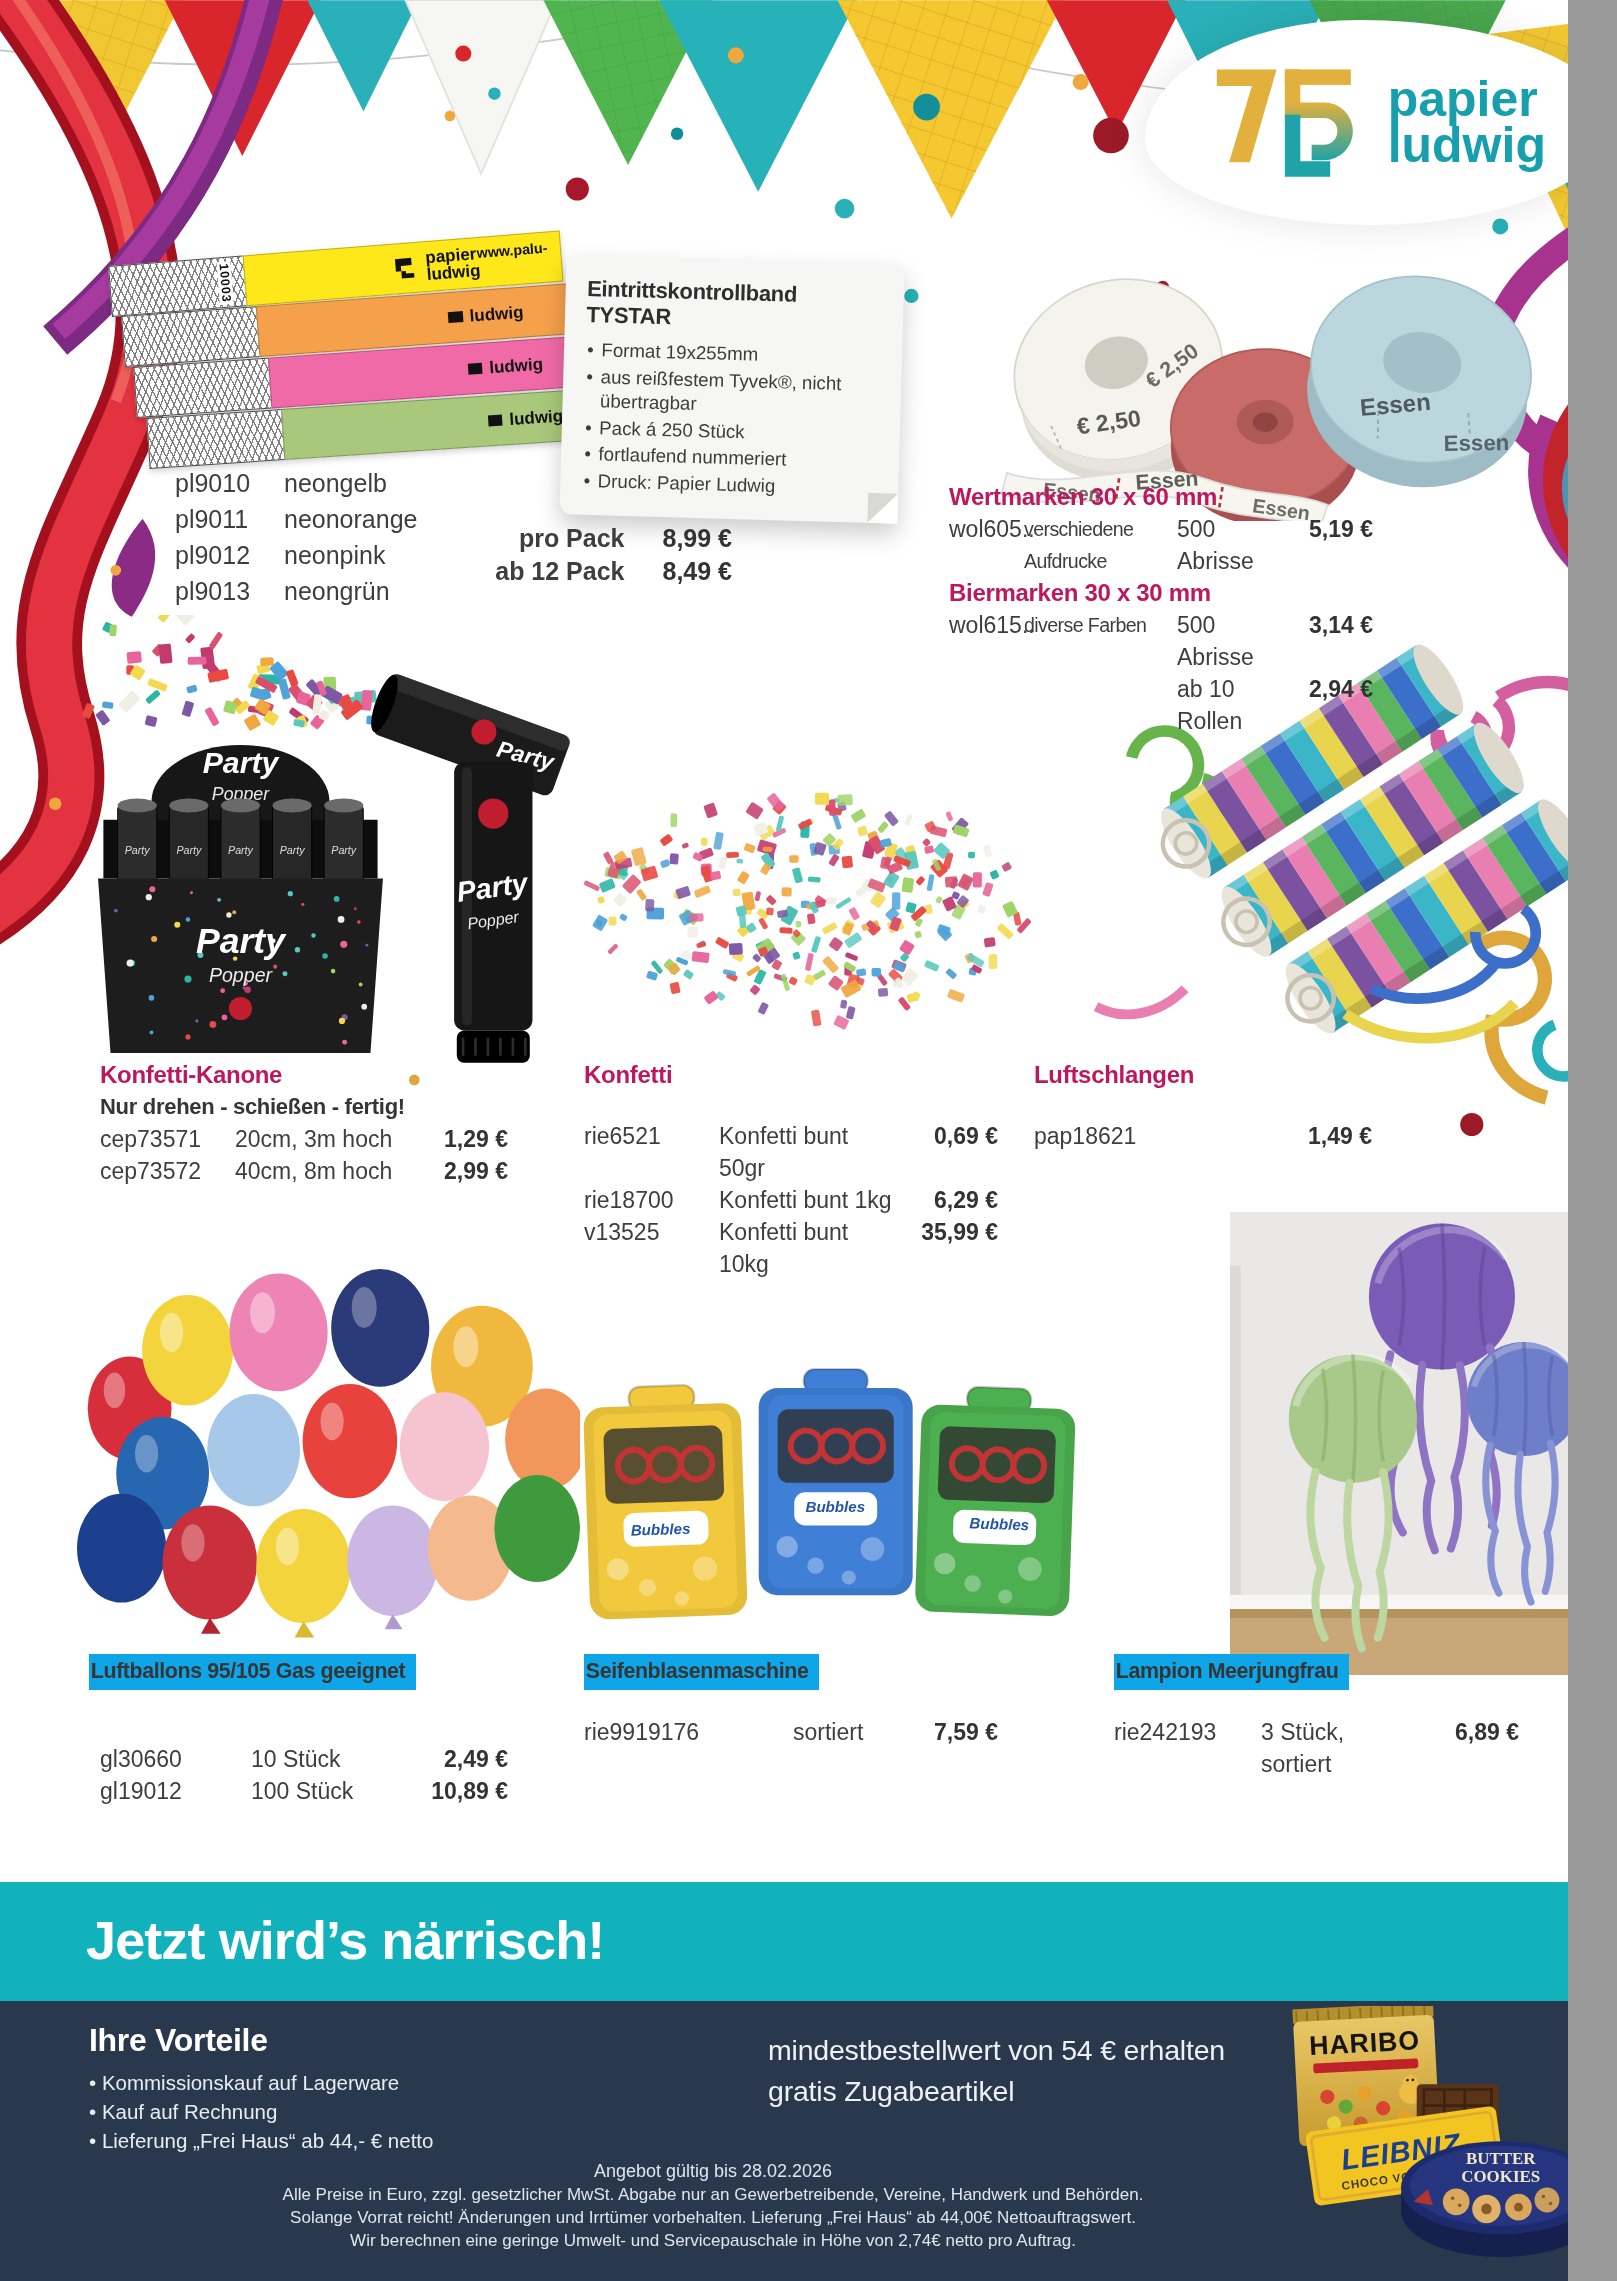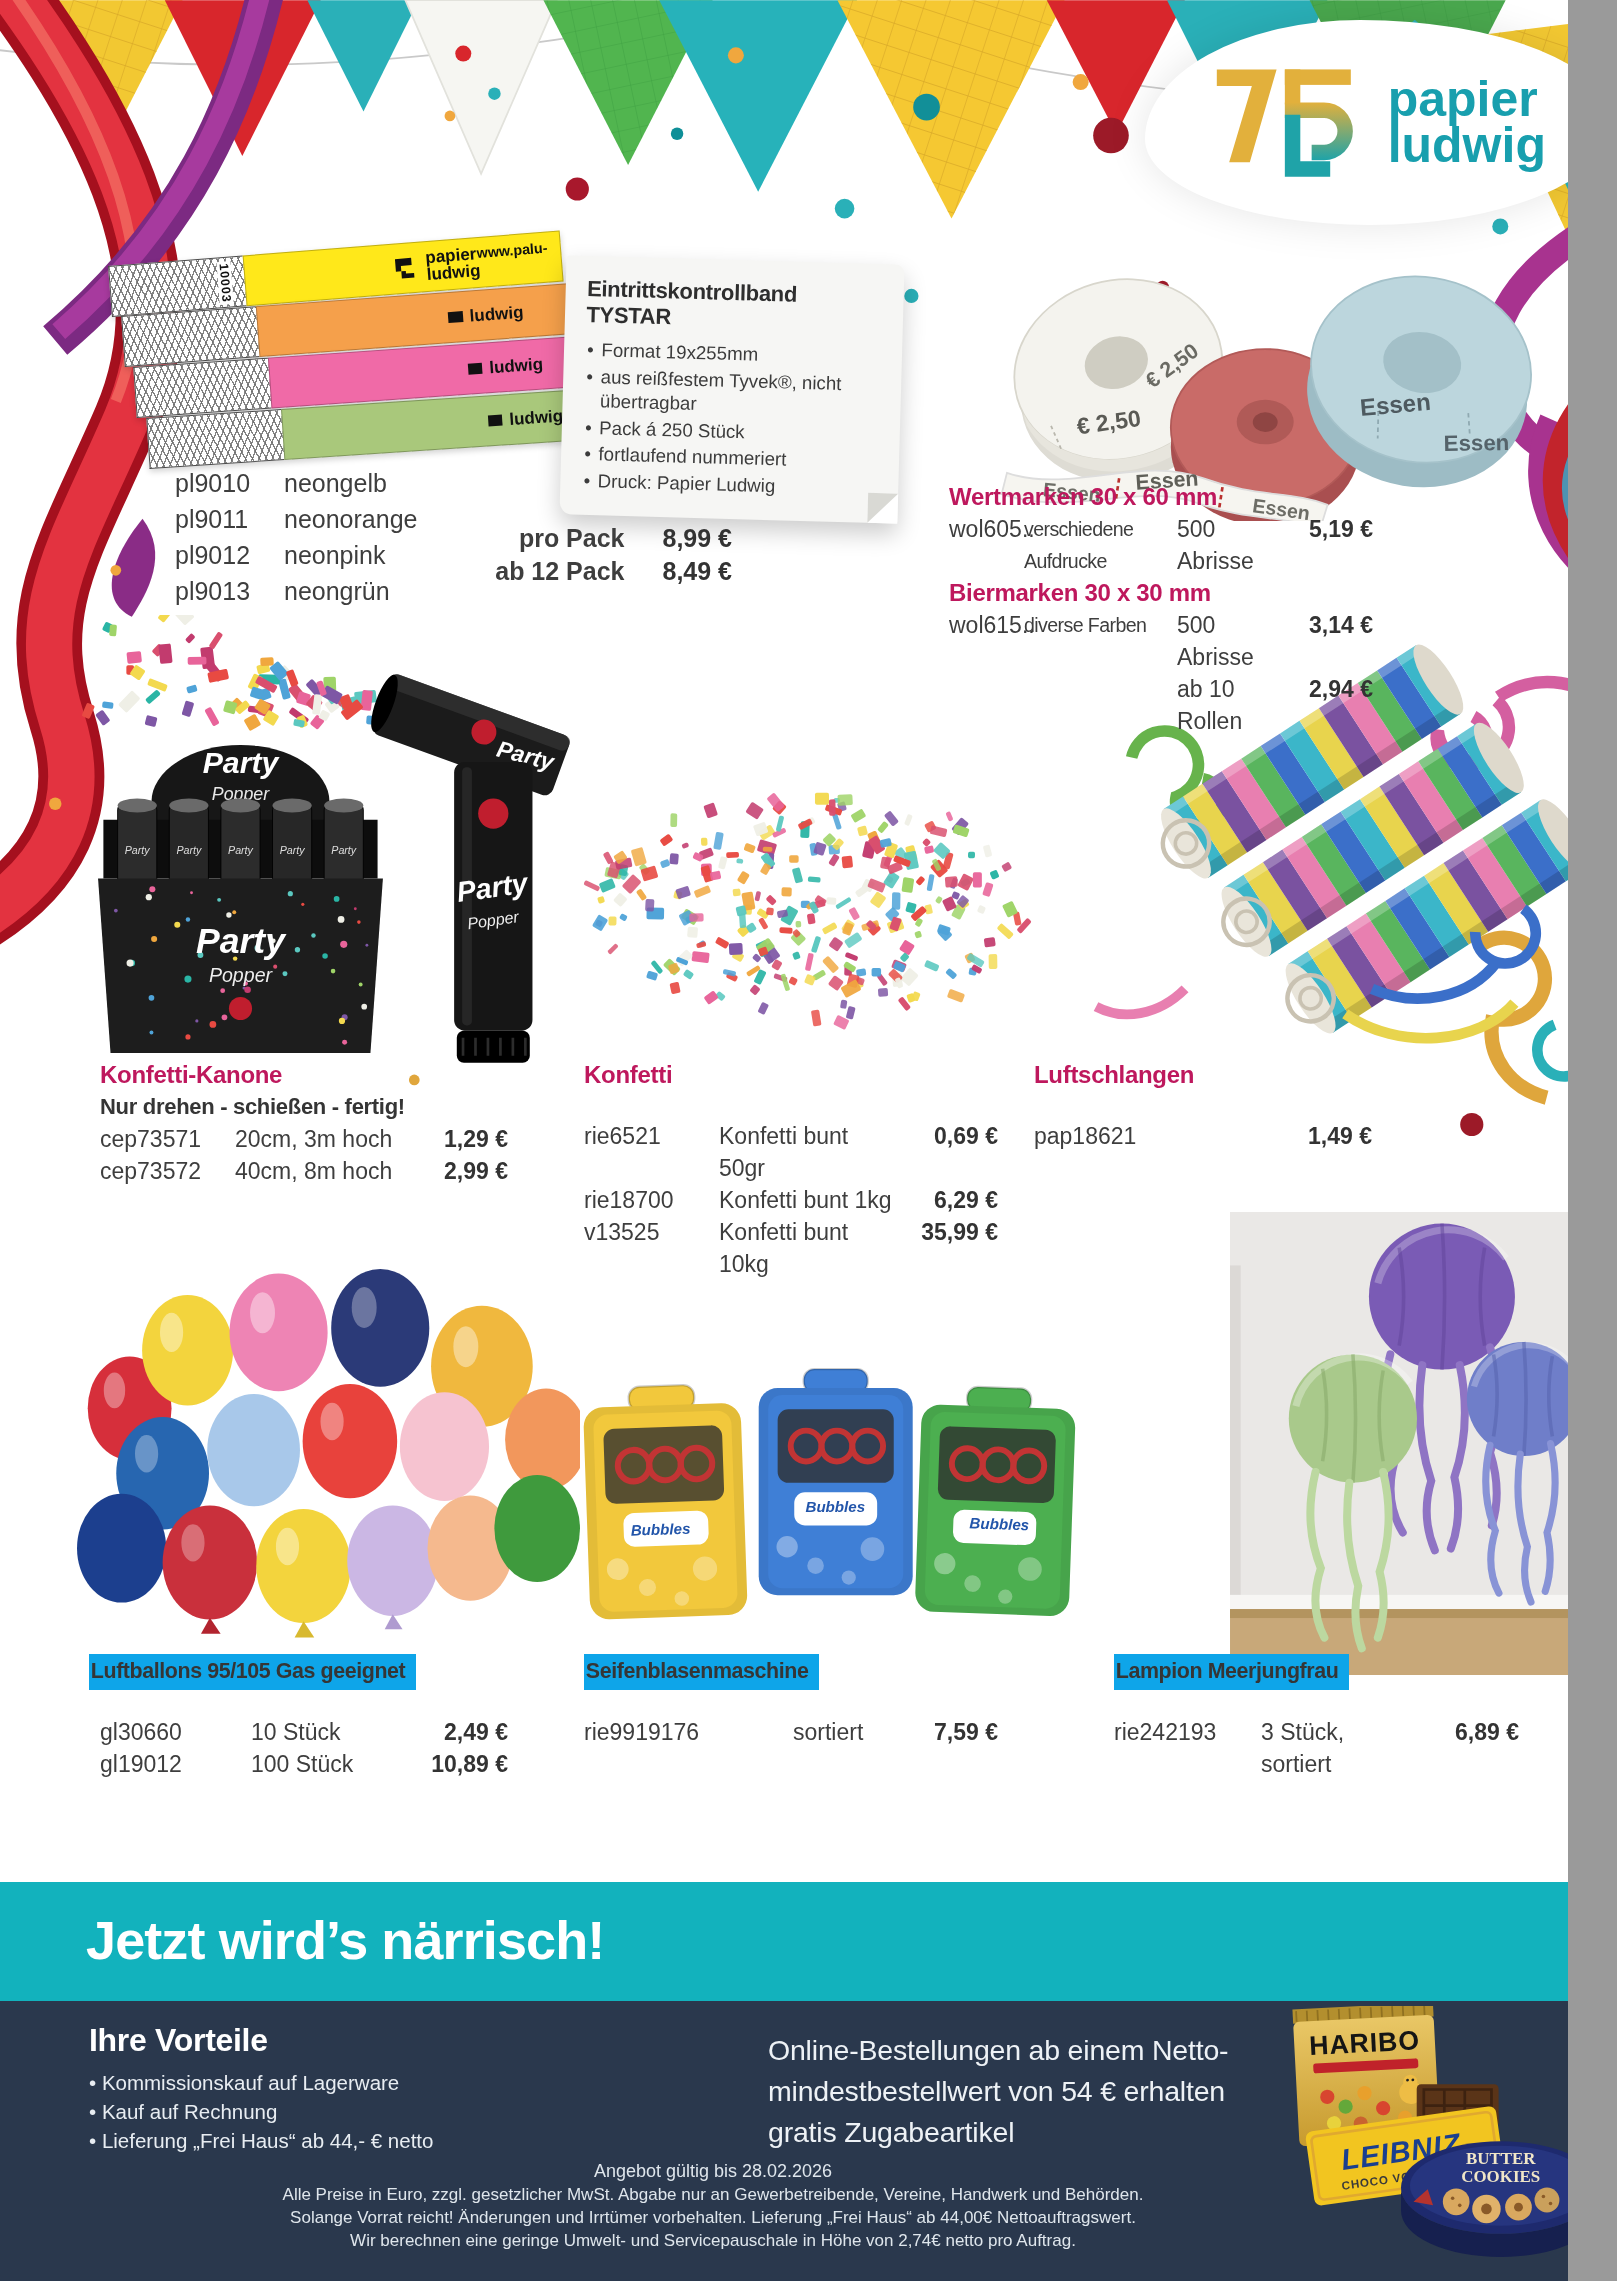--- a/index.html
+++ b/index.html
@@ -923,21 +923,21 @@
       <path d="M104,176 q9,50 0,104 M138,160 q6,72 0,144 M172,178 q-9,50 0,102" stroke="#8aab6c" stroke-width="4" fill="none" opacity=".6"></path>
       <path d="M96,292 q-14,58 6,108 q-14,44 4,78 M134,304 q-8,62 10,116 q-8,38 4,70 M172,292 q14,58 -4,112 q10,40 -2,74" stroke="#bcd8a0" stroke-width="9" fill="none" stroke-linecap="round"></path>
     </g>
   </svg>
 
   <div class="label-box" style="left:89px;top:1654px;">Luftballons 95/105 Gas geeignet</div>
   <div class="label-box" style="left:584px;top:1654px;">Seifenblasenmaschine</div>
   <div class="label-box" style="left:1114px;top:1654px;">Lampion Meerjungfrau</div>
 
   <div class="info" style="left:100px;top:1716px;width:408px;">
-    <div class="grid" style="grid-template-columns:151px 1fr 107px;">
+    <div class="grid" style="grid-template-columns:151px 1fr 107px;margin-top:27px;">
       <span>gl30660</span>
       <span>10 Stück</span>
       <span class="price">2,49 €</span>
     </div>
     <div class="grid" style="grid-template-columns:151px 1fr 107px;">
       <span>gl19012</span>
       <span>100 Stück</span>
       <span class="price">10,89 €</span>
     </div>
   </div>
@@ -965,21 +965,20 @@
   <div class="navy-band">
     <div class="vorteile">
       <div class="vt">Ihre Vorteile</div>
       <ul>
         <li>Kommissionskauf auf Lagerware</li>
         <li>Kauf auf Rechnung</li>
         <li>Lieferung „Frei Haus“ ab 44,- € netto</li>
       </ul>
     </div>
     <div class="online">
-      <div>Online-Bestellungen ab einem Netto-</div>
       <div>mindestbestellwert von 54 € erhalten</div>
       <div>gratis Zugabeartikel</div>
     </div>
     <div class="fineprint">
       <div class="fp0">Angebot gültig bis 28.02.2026</div>
       <div>Alle Preise in Euro, zzgl. gesetzlicher MwSt. Abgabe nur an Gewerbetreibende, Vereine, Handwerk und Behörden.</div>
       <div>Solange Vorrat reicht! Änderungen und Irrtümer vorbehalten. Lieferung „Frei Haus“ ab 44,00€ Nettoauftragswert.</div>
       <div>Wir berechnen eine geringe Umwelt- und Servicepauschale in Höhe von 2,74€ netto pro Auftrag.</div>
     </div>
 

